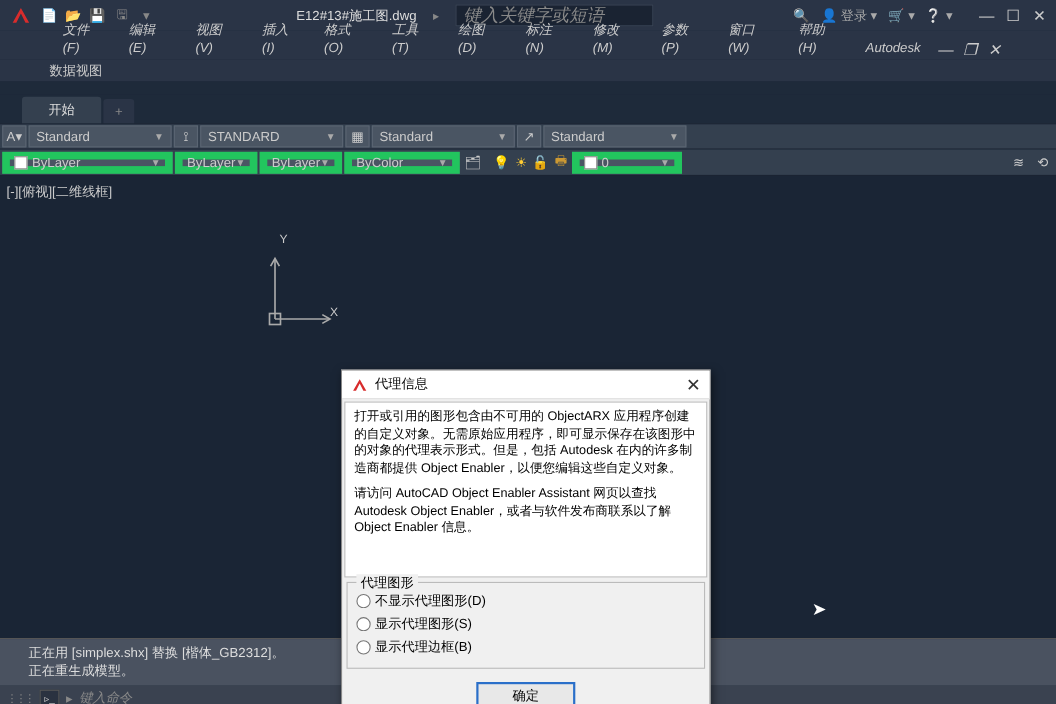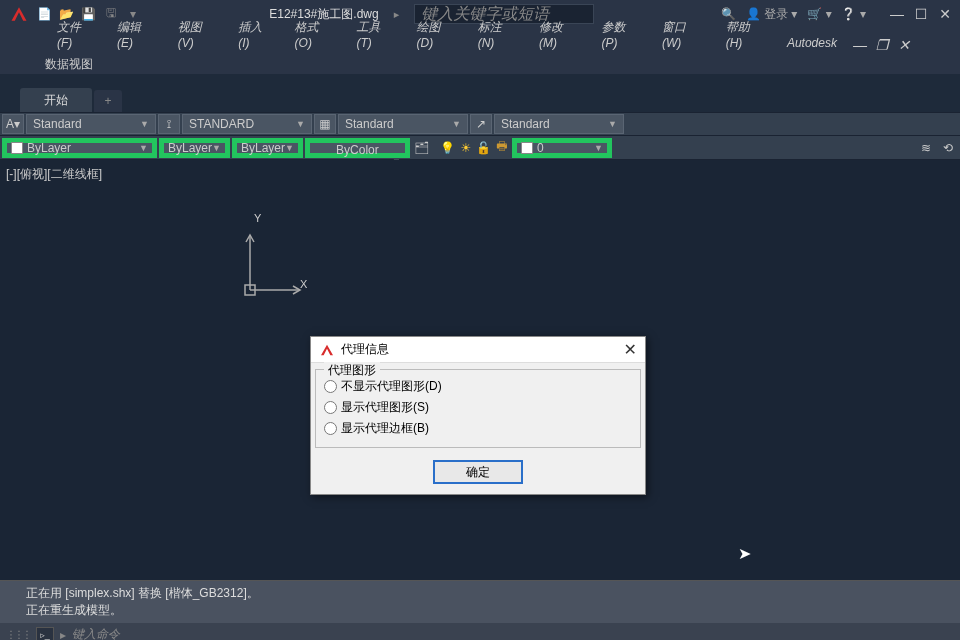--- a/index.html
+++ b/index.html
@@ -32,23 +32,23 @@
   .tab-add { width: 28px; height: 22px; background: #2a3446; color: #888; display: flex; align-items: center; justify-content: center; border-radius: 3px 3px 0 0; cursor: pointer; }
   
   .toolbar-row { height: 24px; background: #34404f; display: flex; align-items: center; gap: 2px; padding: 0 2px; border-top: 1px solid #1a2332; border-bottom: 1px solid #1a2332; }
   .tool-combo { height: 20px; background: #4a5563; border: 1px solid #5a6573; display: flex; align-items: center; padding: 0 6px; color: #ccc; cursor: pointer; gap: 4px; flex: 0 0 auto; }
   .tool-combo.w1 { width: 130px; }
   .combo-arrow { margin-left: auto; font-size: 9px; color: #aaa; }
   .tool-icon-btn { width: 22px; height: 20px; background: #4a5563; border: 1px solid #5a6573; display: flex; align-items: center; justify-content: center; cursor: pointer; color: #ccc; }
   .tool-icon-plain { width: 20px; height: 20px; display: flex; align-items: center; justify-content: center; cursor: pointer; }
   
   .toolbar-row2 { height: 24px; background: #34404f; display: flex; align-items: center; gap: 2px; padding: 0 2px; border-bottom: 1px solid #1a2332; }
-  .layer-combo { height: 20px; background: #4a5563; border: 5px solid #22c55e; display: flex; align-items: center; padding: 0 4px; cursor: pointer; }
+  .layer-combo { height: 20px; background: #4a5563; border: 7px solid #22c55e; display: flex; align-items: center; padding: 0 4px; cursor: pointer; }
   .layer-combo.w3 { width: 155px; }
-  .layer-combo.w5 { width: 105px; flex-direction: column; }
+  .layer-combo.w5 { width: 105px; }
   .swatch { width: 12px; height: 12px; background: #fff; border: 1px solid #888; margin-right: 4px; }
   .status-icons { display: flex; gap: 2px; margin-left: 6px; align-items: center; }
   .sicon { width: 16px; height: 16px; display: flex; align-items: center; justify-content: center; font-size: 12px; }
   
   .canvas-area { position: relative; background: #1a2535; height: 420px; }
   .view-label { position: absolute; top: 6px; left: 6px; color: #ccc; font-size: 12px; }
   .ucs { position: absolute; top: 70px; left: 240px; }
   .ucs-y { position: absolute; color: #ccc; font-size: 11px; left: 14px; top: -18px; }
   .ucs-x { position: absolute; color: #ccc; font-size: 11px; left: 60px; top: 48px; }
   .ucs-lines { stroke: #aaa; stroke-width: 1.5; fill: none; }
@@ -217,20 +217,24 @@
 
   <div class="dialog">
     <div class="dlg-title">
       <svg class="dlg-logo" viewBox="0 0 24 24">
           <path d="M3 20 L12 4 L21 20 L17 20 L12 10 L7 20 Z" fill="#d82c2c"></path>
         </svg>
       <span>代理信息</span>
       <span class="dlg-close">✕</span>
     </div>
     <div class="dlg-body">
+      <div class="dlg-text">
+        <p>打开或引用的图形包含由不可用的 ObjectARX 应用程序创建的自定义对象。无需原始应用程序，即可显示保存在该图形中的对象的代理表示形式。但是，包括 Autodesk 在内的许多制造商都提供 Object Enabler，以便您编辑这些自定义对象。</p>
+        <p>请访问 AutoCAD Object Enabler Assistant 网页以查找 Autodesk Object Enabler，或者与软件发布商联系以了解 Object Enabler 信息。</p>
+      </div>
       <div class="dlg-group">
         <div class="dlg-group-title">代理图形</div>
         <label class="radio-row">
             <input type="radio" name="pg" style="">
             <span>不显示代理图形(D)</span>
           </label>
         <label class="radio-row">
             <input type="radio" name="pg" style="">
             <span>显示代理图形(S)</span>
           </label>

